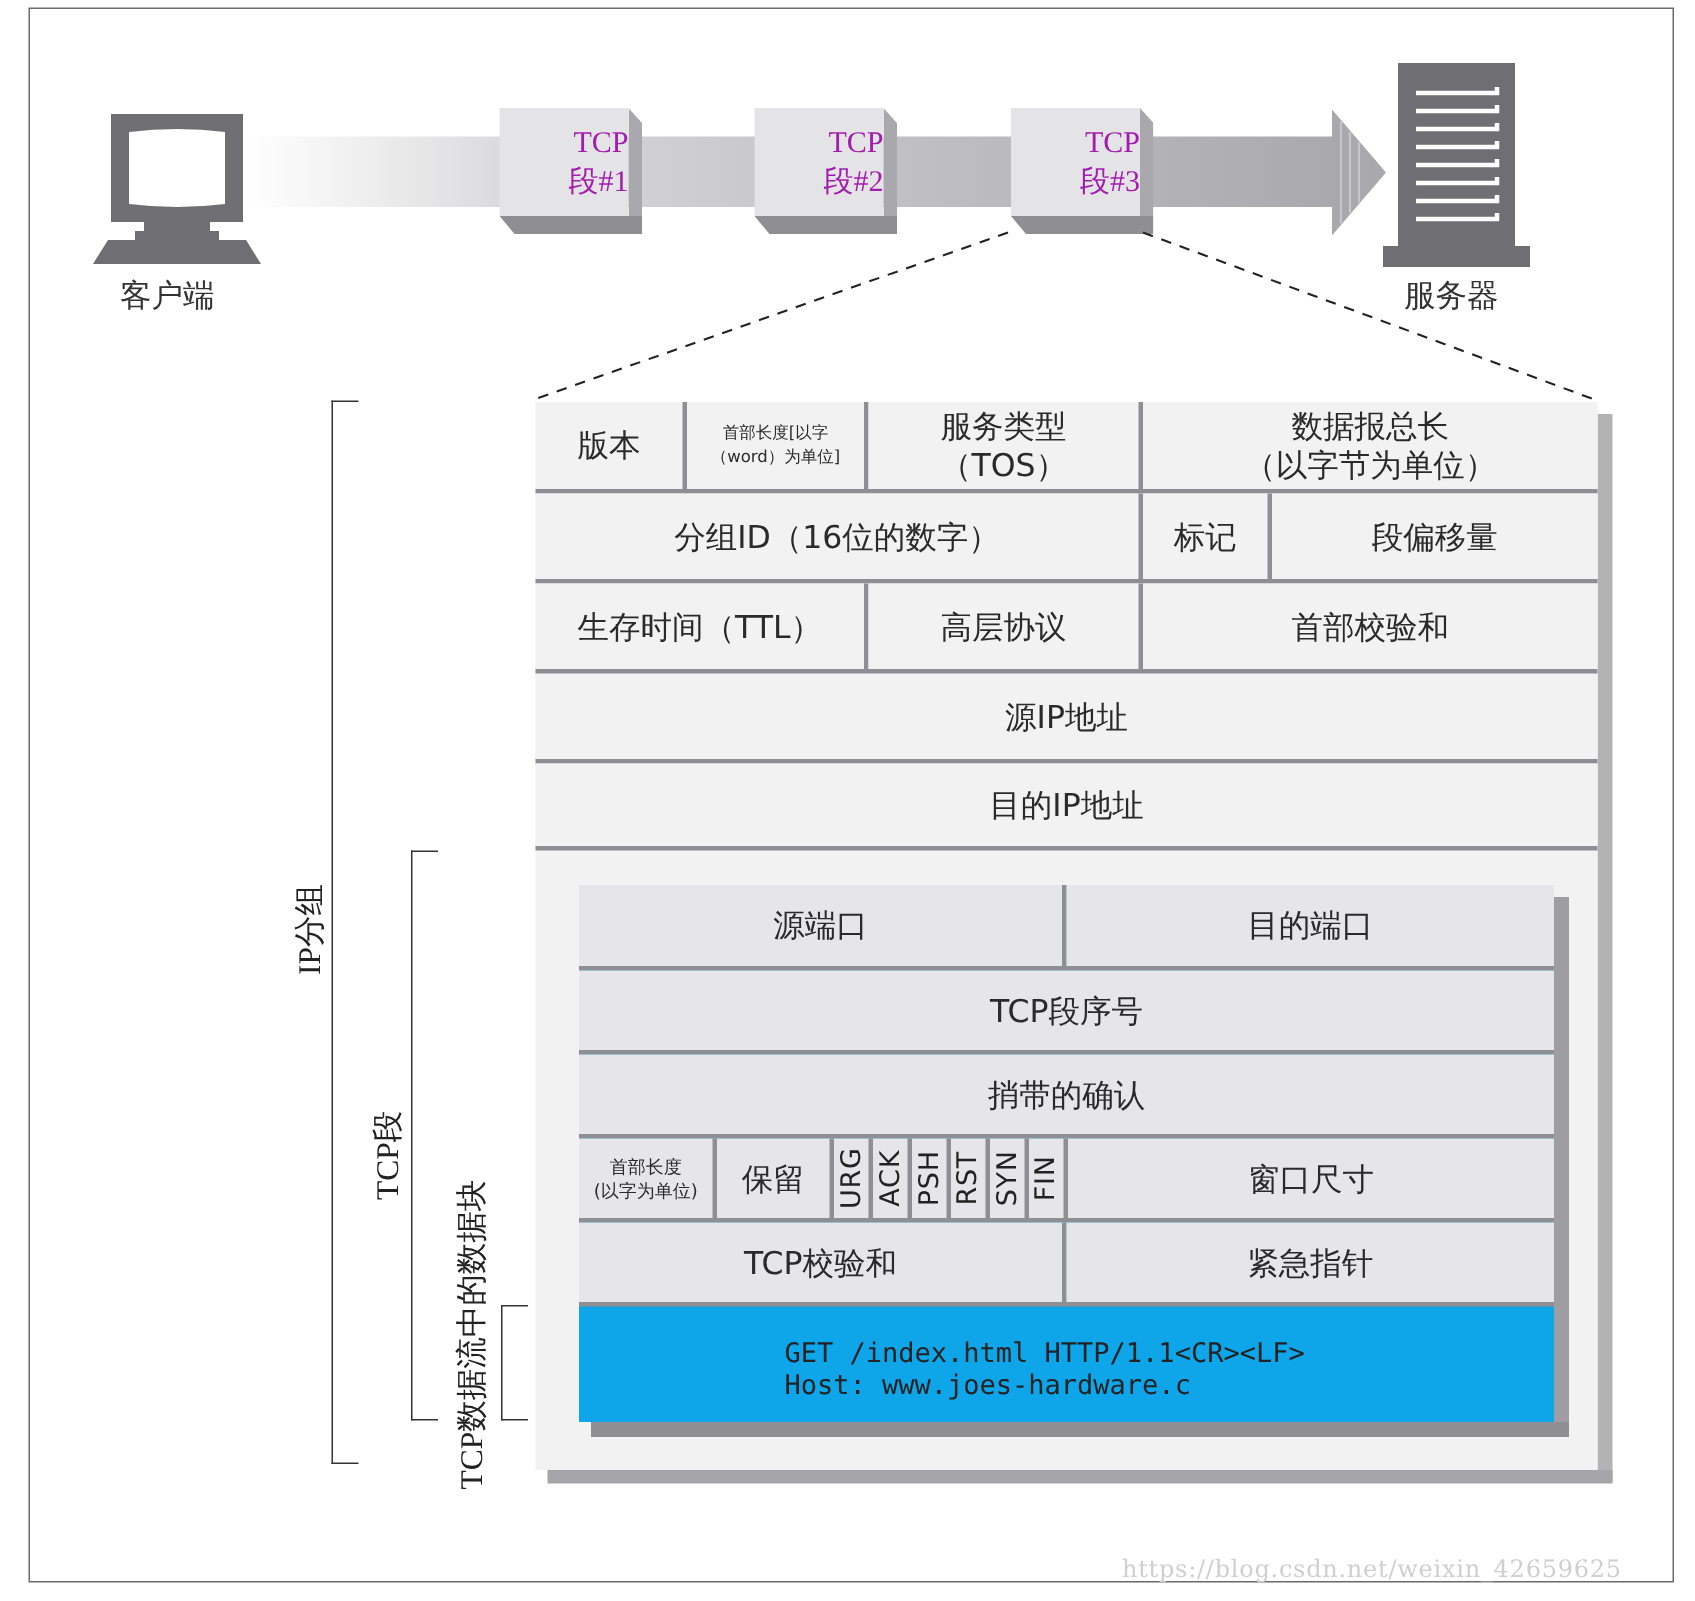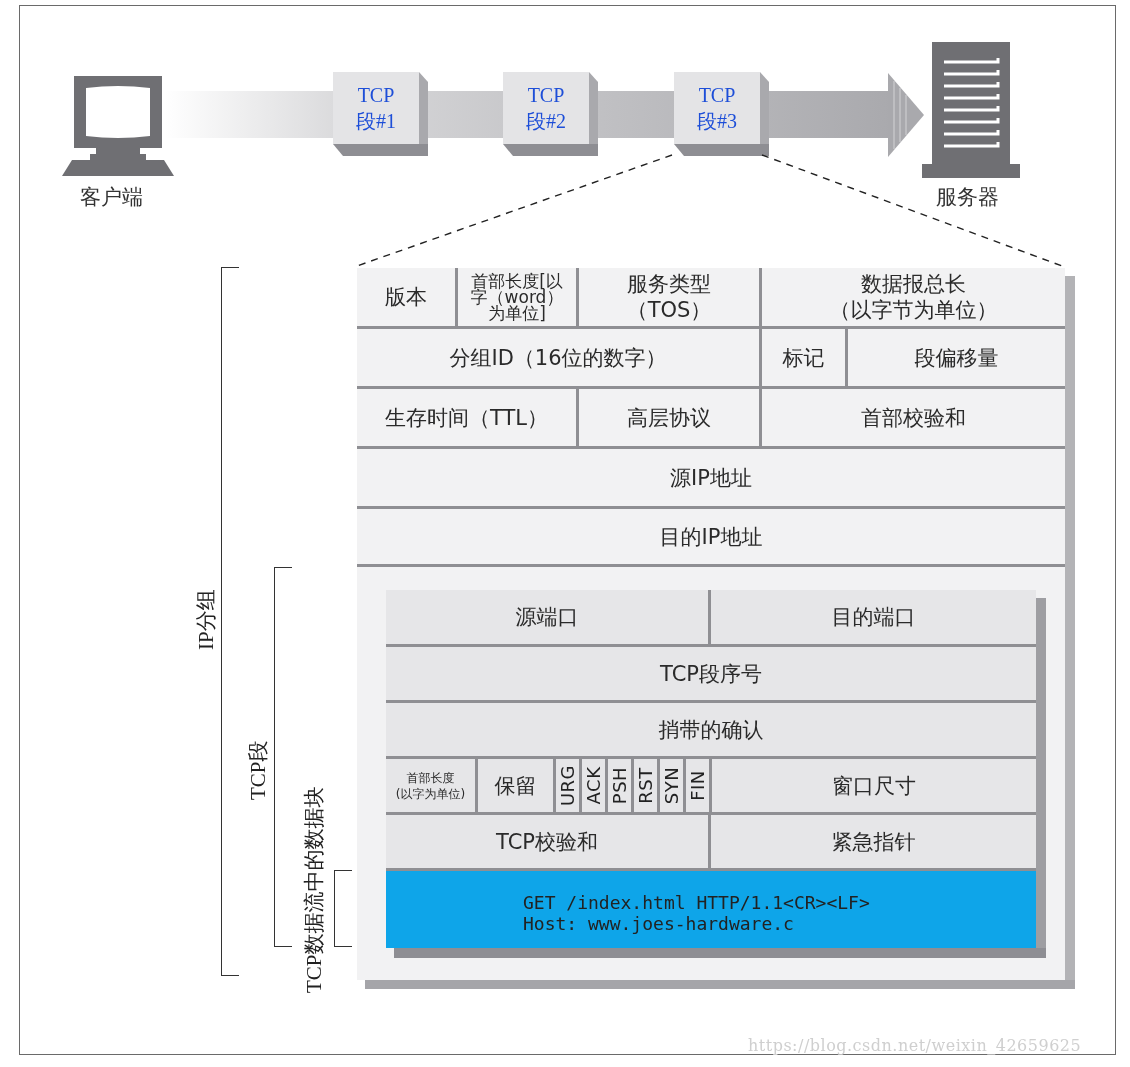--- a/index.html
+++ b/index.html
@@ -14,22 +14,22 @@
 
   
   .band {
     position: absolute; left: 165px; top: 91px; width: 730px; height: 47px;
     background: linear-gradient(to right, rgba(200,200,202,0) 0%, #d8d8da 25%, #c0c0c3 60%, #a9a9ad 100%);
   }
   .arrow-head { position: absolute; left: 888px; top: 73px; width: 36px; height: 84px; }
 
   .seg {
     position: absolute; width: 86px; height: 72px; background: #e4e4e6;
-    text-align: center; font-size: 20px; line-height: 26px; padding-top: 10px;
-    font-family: "Liberation Serif", serif; color: #1d4ed8;
+    text-align: right; font-size: 20px; line-height: 26px; padding-top: 10px;
+    font-family: "Liberation Serif", serif; color: #a21caf;
   }
   .seg::after { 
     content: ""; position: absolute; right: -9px; top: 0; width: 9px; height: 100%;
     background: #a9a9ad; clip-path: polygon(0 0, 100% 10px, 100% 100%, 0 calc(100% - 0px));
   }
   .seg::before { 
     content: ""; position: absolute; left: 0; bottom: -12px; width: calc(100% + 9px); height: 12px;
     background: #8e8e93; clip-path: polygon(0 0, calc(100% - 9px) 0, 100% 0, 100% 100%, 10px 100%);
   }
 
@@ -40,21 +40,21 @@
   .ip-shadow-r { position: absolute; left: 1065px; top: 276px; width: 10px; height: 712px; background: #b3b3b6; }
   .ip-shadow-b { position: absolute; left: 365px; top: 980px; width: 710px; height: 9px; background: #a5a5a9; }
 
   .row { position: absolute; left: 0; width: 708px; display: flex; border-bottom: 3px solid #8f8f93; }
   .cell {
     display: flex; align-items: center; justify-content: center; text-align: center;
     border-right: 3px solid #8f8f93; font-size: 21px; color: #2a2a2a; line-height: 26px;
     font-family: "DejaVu Sans", sans-serif; background: #f2f2f3;
   }
   .cell:last-child { border-right: none; }
-  .cell.small { font-size: 17px; line-height: 16px; }
+  .cell.small { font-size: 11px; line-height: 16px; }
 
   
   .tcp-box { position: absolute; left: 386px; top: 590px; width: 650px; height: 358px; background: #0ea5e9; }
   .tcp-shadow-r { position: absolute; left: 1036px; top: 598px; width: 10px; height: 360px; background: #9e9ea2; }
   .tcp-shadow-b { position: absolute; left: 394px; top: 948px; width: 652px; height: 10px; background: #8e8e93; }
   .trow { position: absolute; left: 0; width: 650px; display: flex; border-bottom: 3px solid #8f8f93; }
   .trow .cell { background: #e6e6e8; }
   .flag {
     width: 26px; border-right: 3px solid #8f8f93; display: flex; align-items: center; justify-content: center;
     background: #e6e6e8;

